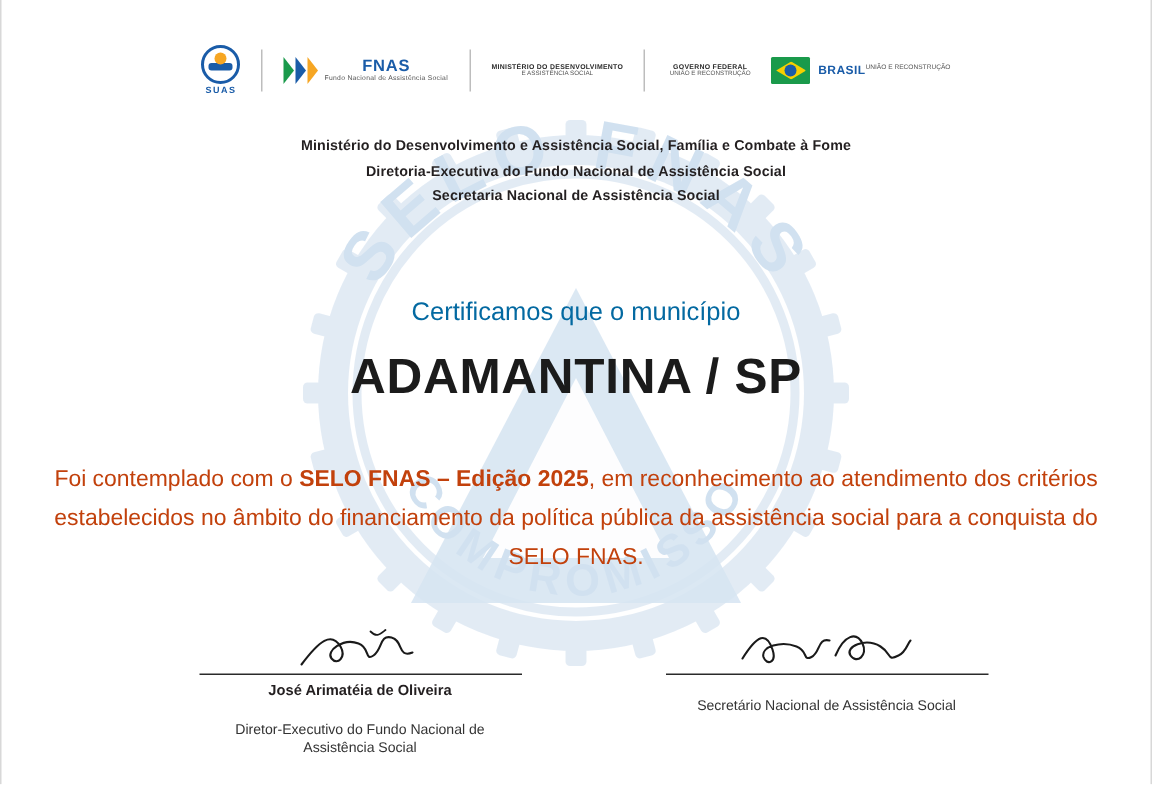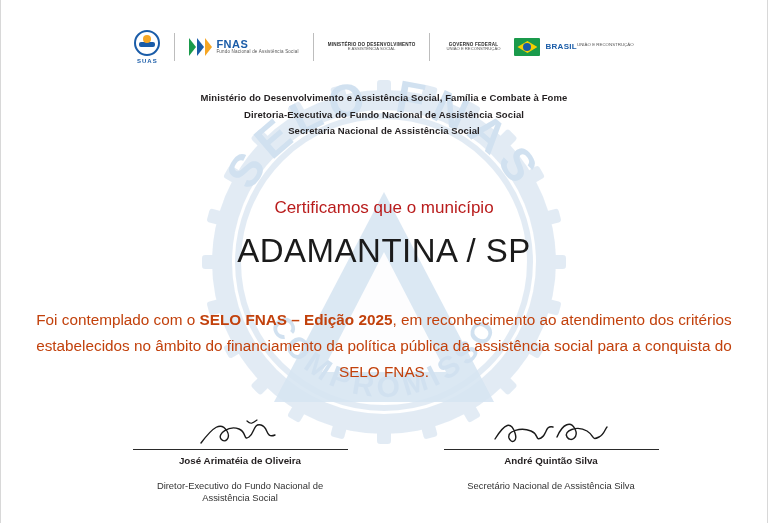--- a/index.html
+++ b/index.html
@@ -109,20 +109,21 @@
     letter-spacing: 1px;
     font-weight: bold;
     color: #1a5ca8;
     margin-top: 2px;
   }
 
   .fnas-logo {
     display: flex;
     align-items: center;
     gap: 4px;
+    text-align: center;
   }
   .fnas-chevrons {
     display: flex;
     gap: 1px;
   }
   .chev {
     width: 0; height: 0;
     border-top: 9px solid transparent;
     border-bottom: 9px solid transparent;
     border-left: 7px solid #1a9a4b;
@@ -204,27 +205,27 @@
     color: #231f20;
     line-height: 1.75;
     letter-spacing: 0.1px;
   }
 
   
   .certify {
     margin-top: 58px;
     text-align: center;
     font-size: 17px;
-    color: #b91c1c;
+    color: #0369a1;
   }
   .municipality {
     margin-top: 14px;
     text-align: center;
     font-size: 33px;
-    font-weight: normal;
+    font-weight: bold;
     letter-spacing: 0.5px;
     color: #1b1b1b;
   }
   .paragraph {
     margin: 37px auto 0;
     width: 700px;
     text-align: center;
     font-size: 15.3px;
     line-height: 1.72;
     color: #c2410c;
@@ -467,19 +468,18 @@
     </div>
 
     <div class="sig-block">
       <div class="sig-scribble">
         <svg width="120" height="32" viewBox="0 0 120 32" xmlns="http://www.w3.org/2000/svg">
           <path d="M4 22 C 14 6, 20 4, 24 16 C 27 25, 20 27, 18 21 C 16 14, 30 10, 40 14 C 48 17, 44 24, 50 21 C 56 18, 54 8, 62 10" fill="none" stroke="#1a1a1a" stroke-width="1.4" stroke-linecap="round"></path>
           <path d="M66 20 C 72 6, 80 4, 84 12 C 88 20, 80 26, 76 20 C 72 14, 86 8, 96 14 C 104 19, 100 24, 108 20 C 113 18, 114 12, 116 10" fill="none" stroke="#1a1a1a" stroke-width="1.4" stroke-linecap="round"></path>
         </svg>
       </div>
       <div class="sig-rule"></div>
-      <div class="sig-name">André Quintão Silva</div>
-      <div class="sig-role">Secretário Nacional de Assistência Silva</div>
+      <div class="sig-role">Secretário Nacional de Assistência Social</div>
     </div>
 
   </div>
 
 </div>
 
 </body></html>

